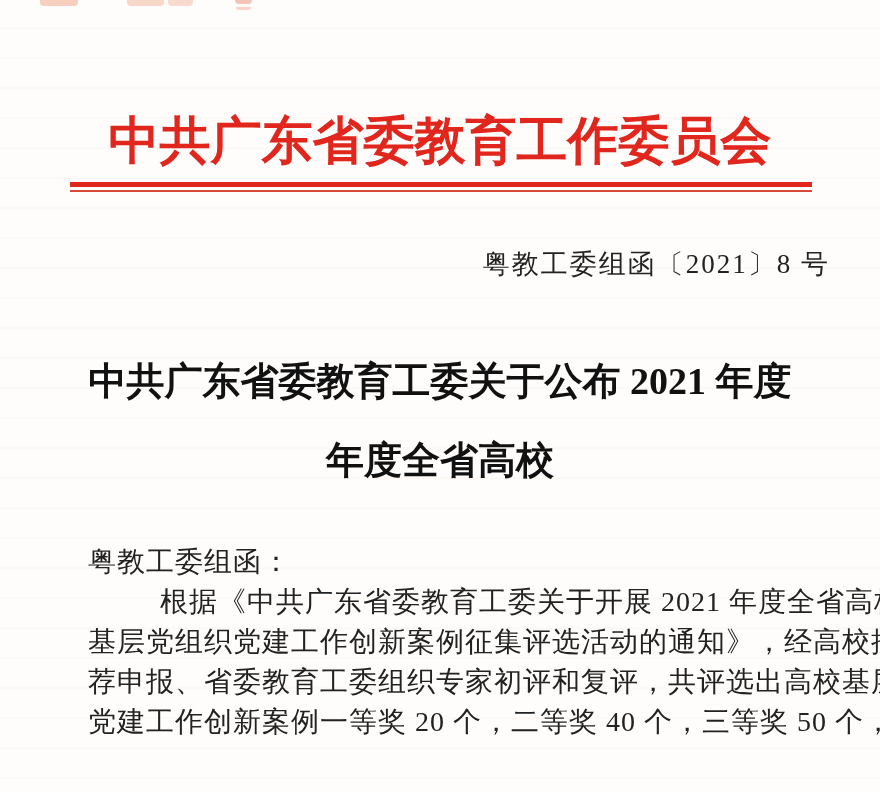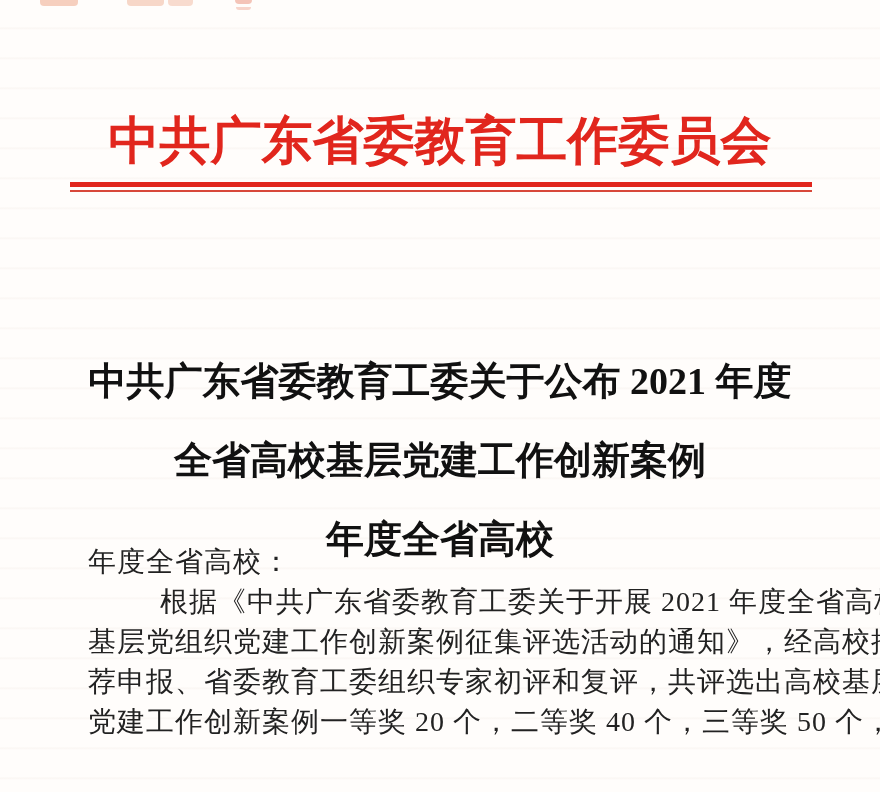--- a/index.html
+++ b/index.html
@@ -118,28 +118,28 @@
   <div class="artifact a2"></div>
   <div class="artifact a3"></div>
   <div class="artifact a4"></div>
   <div class="artifact a5"></div>
 
   <div class="org-title">中共广东省委教育工作委员会</div>
 
   <div class="rule-thick"></div>
   <div class="rule-thin"></div>
 
+  <div class="doc-number">粤教工委组函〔2021〕8 号</div>
 
   <div class="main-title">
     <div class="title-line">中共广东省委教育工委关于公布 2021 年度</div>
-    <div class="title-line">全省高校基层党建工作创新案例</div>
     <div class="title-line">年度全省高校</div>
   </div>
 
   <div class="body-text">
-    <div class="body-line">年度全省高校：</div>
+    <div class="body-line">粤教工委组函：</div>
     <div class="body-line indent-first">根据《中共广东省委教育工委关于开展 2021 年度全省高校</div>
     <div class="body-line">基层党组织党建工作创新案例征集评选活动的通知》，经高校推</div>
     <div class="body-line">荐申报、省委教育工委组织专家初评和复评，共评选出高校基层</div>
     <div class="body-line">党建工作创新案例一等奖 20 个，二等奖 40 个，三等奖 50 个，</div>
   </div>
 
 </div>
 
 </body></html>

